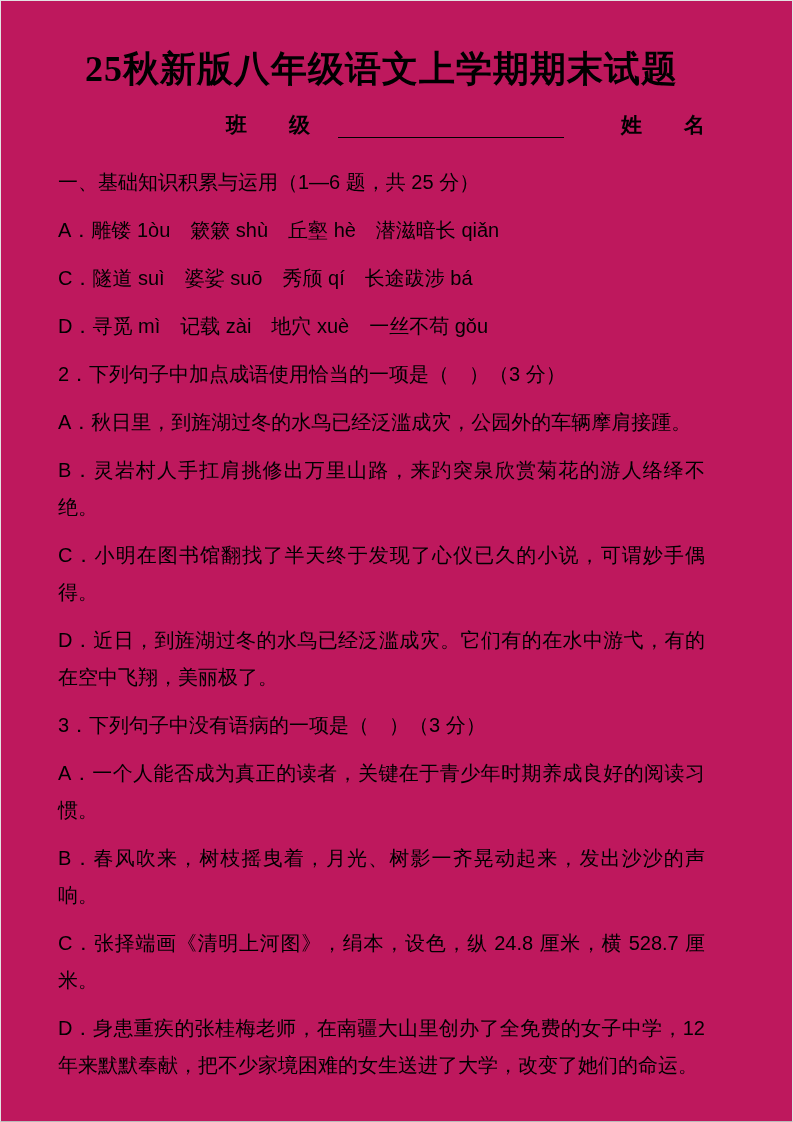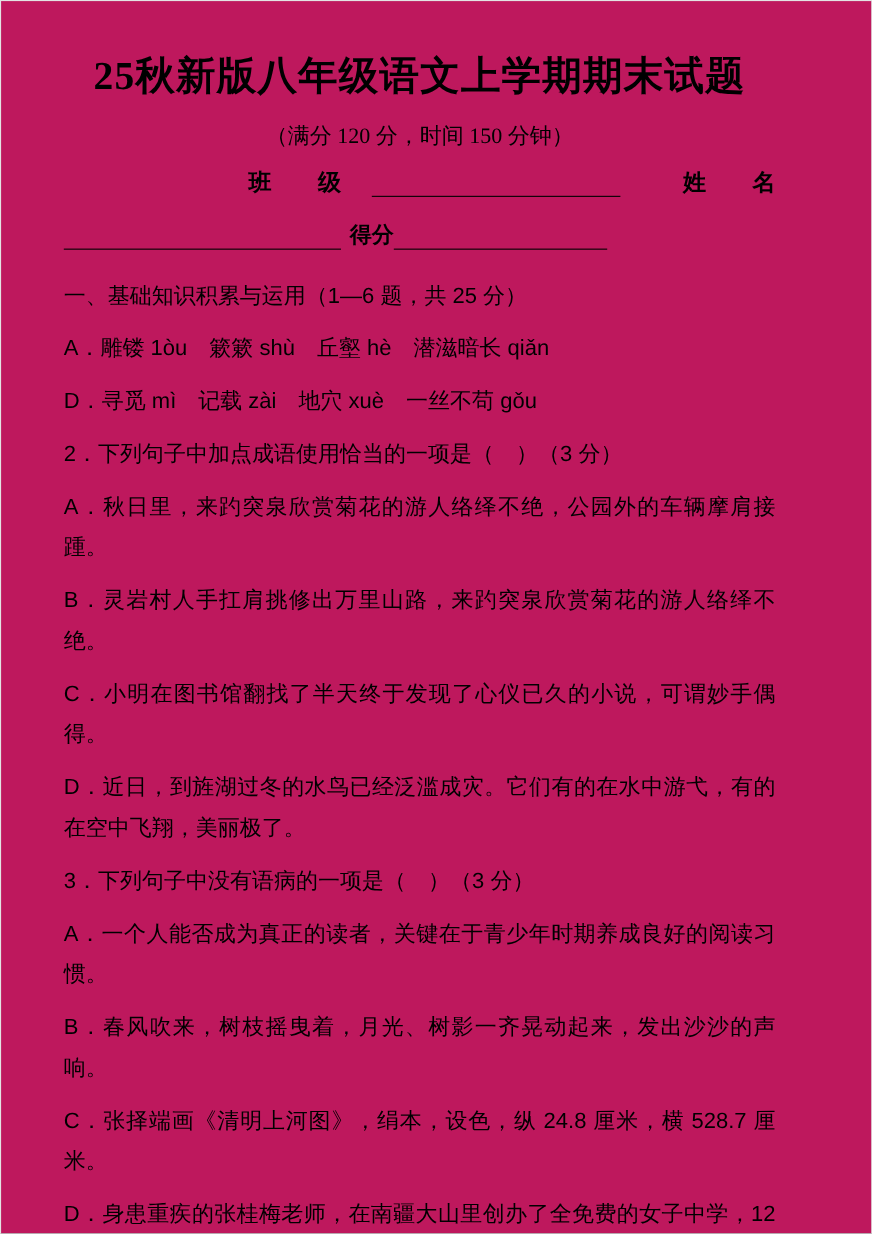--- a/index.html
+++ b/index.html
@@ -83,43 +83,38 @@
     font-weight: 400;
   }
 </style>
 </head>
 <body>
 
 <div class="page">
 
   <h1 class="title">25秋新版八年级语文上学期期末试题</h1>
 
-  <div class="subtitle">（满分 120 分，时间 150 分钟）</div>
 
   <div class="info-row1">
     <span class="field-label">班　　级</span>
     <span class="blank blank-class"></span>
     <span class="field-label name-label">姓　　名</span>
   </div>
 
-  <div class="info-row2">
-    <span class="blank blank-name"></span>
-    <span class="field-label score-label">得分</span>
-    <span class="blank blank-score"></span>
-  </div>
 
   <div class="content">
 
     <p class="para section-heading">一、基础知识积累与运用（1—6 题，共 25 分）</p>
 
     <p class="para">A．雕镂 1òu　簌簌 shù　丘壑 hè　潜滋暗长 qiǎn</p>
+    <p class="para">C．隧道 suì　婆娑 suō　秀颀 qí　长途跋涉 bá</p>
     <p class="para">D．寻觅 mì　记载 zài　地穴 xuè　一丝不苟 gǒu</p>
 
     <p class="para">2．下列句子中加点成语使用恰当的一项是（　）（3 分）</p>
-    <p class="para">A．秋日里，来趵突泉欣赏菊花的游人络绎不绝，公园外的车辆摩肩接踵。</p>
+    <p class="para">A．秋日里，到旌湖过冬的水鸟已经泛滥成灾，公园外的车辆摩肩接踵。</p>
     <p class="para">B．灵岩村人手扛肩挑修出万里山路，来趵突泉欣赏菊花的游人络绎不绝。</p>
     <p class="para">C．小明在图书馆翻找了半天终于发现了心仪已久的小说，可谓妙手偶得。</p>
     <p class="para">D．近日，到旌湖过冬的水鸟已经泛滥成灾。它们有的在水中游弋，有的在空中飞翔，美丽极了。</p>
 
     <p class="para">3．下列句子中没有语病的一项是（　）（3 分）</p>
     <p class="para">A．一个人能否成为真正的读者，关键在于青少年时期养成良好的阅读习惯。</p>
     <p class="para">B．春风吹来，树枝摇曳着，月光、树影一齐晃动起来，发出沙沙的声响。</p>
     <p class="para">C．张择端画《清明上河图》，绢本，设色，纵 24.8 厘米，横 528.7 厘米。</p>
     <p class="para">D．身患重疾的张桂梅老师，在南疆大山里创办了全免费的女子中学，12 年来默默奉献，把不少家境困难的女生送进了大学，改变了她们的命运。</p>
 

